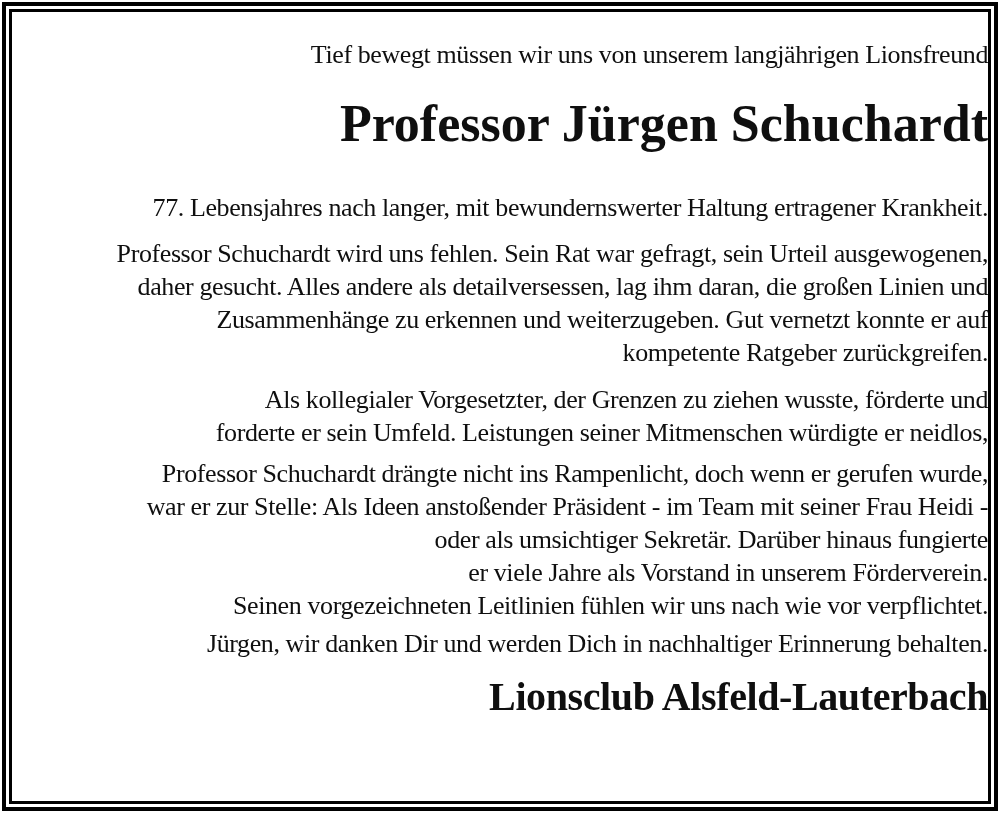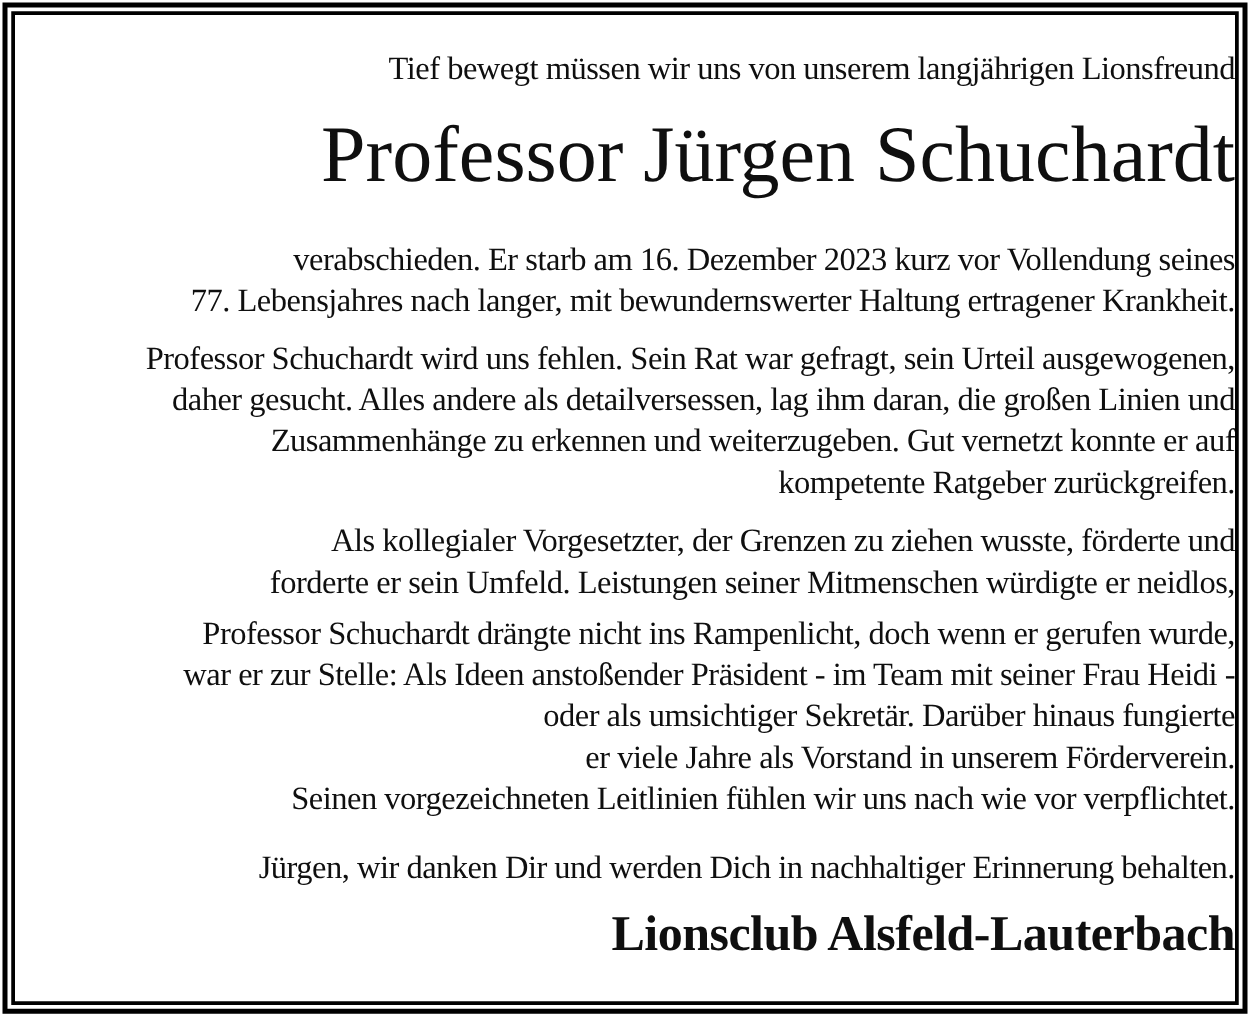--- a/index.html
+++ b/index.html
@@ -37,33 +37,33 @@
     font-size: 26px;
     line-height: 33px;
     letter-spacing: -0.4px;
     white-space: nowrap;
   }
   .intro {
     margin: 26px 0 0 0;
   }
   .deceased-name {
     margin: 16px 0 0 0;
-    font-size: 64px;
+    font-size: 52px;
     line-height: 74px;
-    font-weight: normal;
+    font-weight: bold;
     letter-spacing: 0;
     white-space: nowrap;
     padding-left: 40px;
   }
   .para { margin: 0; }
   .para-1 { margin-top: 30px; }
   .para-2 { margin-top: 13px; }
   .para-3 { margin-top: 14px; }
   .para-4 { margin-top: 8px; margin-left: 43px; }
-  .closing { margin-top: 22px; }
+  .closing { margin-top: 5px; }
   .signature {
     margin: 18px 0 0 0;
     font-size: 40px;
     line-height: 38px;
     font-weight: bold;
     letter-spacing: -0.4px;
     white-space: nowrap;
   }
 </style>
 </head>
@@ -71,21 +71,20 @@
 
 <div class="frame-outer">
   <div class="frame-inner">
     <div class="content">
 
       <div class="line intro">Tief bewegt müssen wir uns von unserem langjährigen Lionsfreund</div>
 
       <h1 class="deceased-name">Professor Jürgen Schuchardt</h1>
 
       <div class="para para-1">
-        <div class="line">verabschieden. Er starb am 16. Dezember 2023 kurz vor Vollendung seines</div>
         <div class="line">77. Lebensjahres nach langer, mit bewundernswerter Haltung ertragener Krankheit.</div>
       </div>
 
       <div class="para para-2">
         <div class="line">Professor Schuchardt wird uns fehlen. Sein Rat war gefragt, sein Urteil ausgewogenen,</div>
         <div class="line">daher gesucht. Alles andere als detailversessen, lag ihm daran, die großen Linien und</div>
         <div class="line">Zusammenhänge zu erkennen und weiterzugeben. Gut vernetzt konnte er auf</div>
         <div class="line">kompetente Ratgeber zurückgreifen.</div>
       </div>
 

